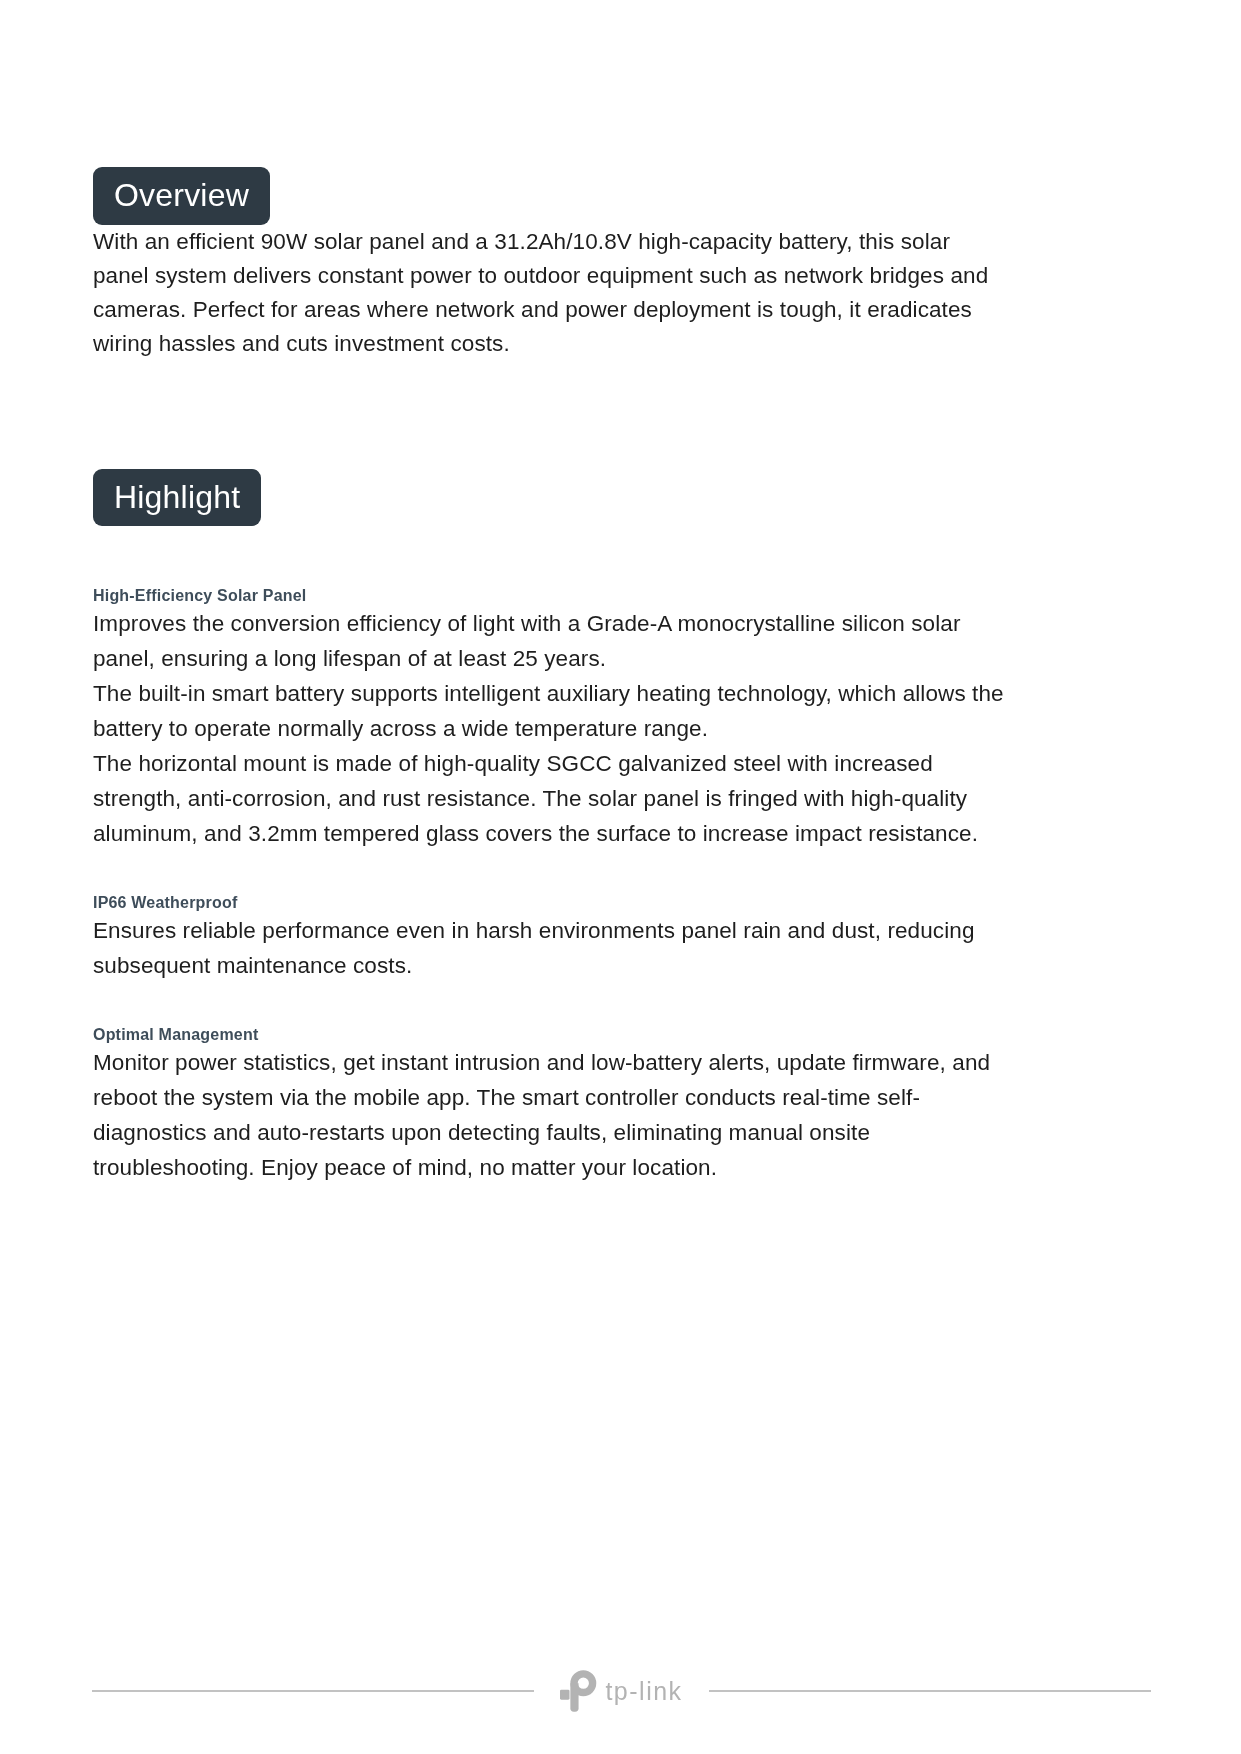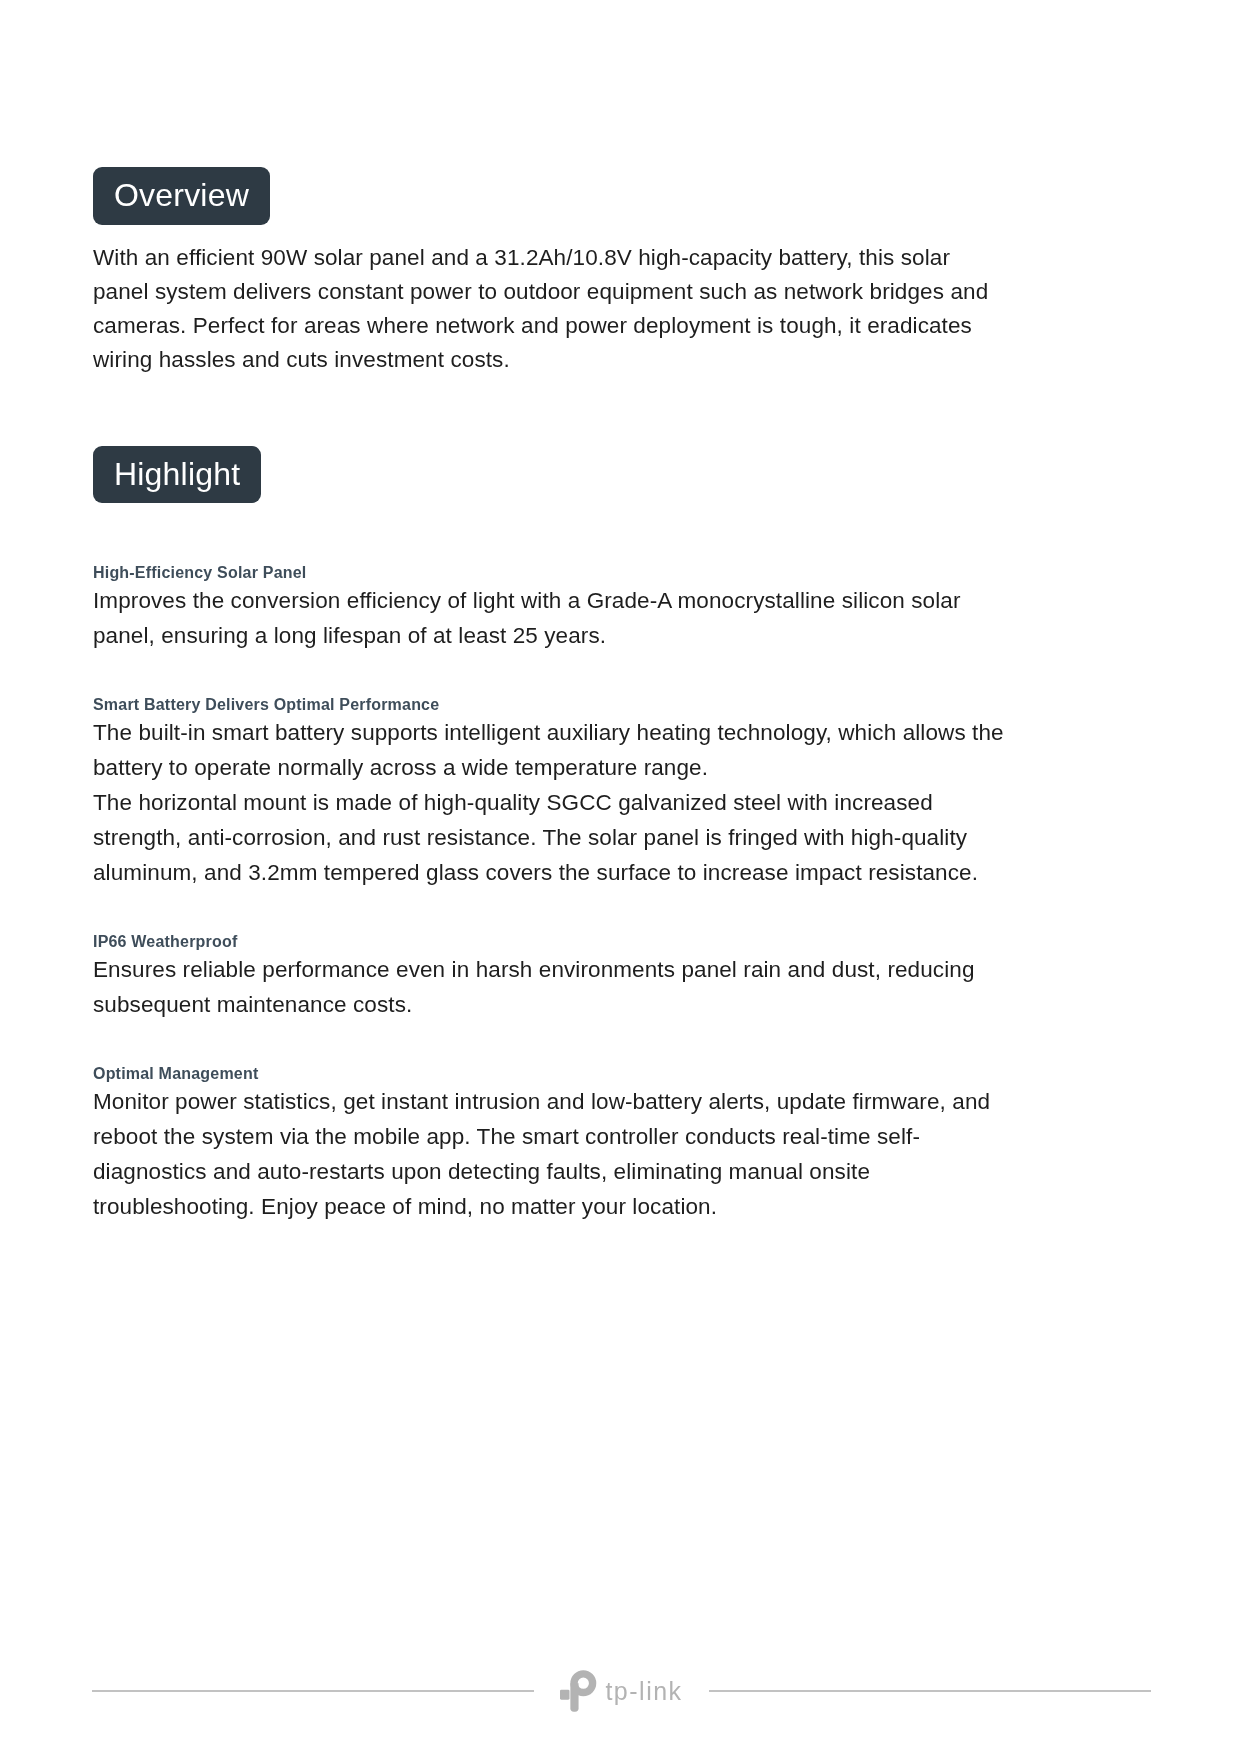--- a/index.html
+++ b/index.html
@@ -27,23 +27,22 @@
     color: #ffffff;
     font-size: 32px;
     font-weight: 500;
     line-height: 1.3;
     padding: 8px 21px;
     border-radius: 9px;
     letter-spacing: 0.2px;
     text-align: right;
   }
   .badge-overview { margin-top: 167px; }
-  .badge-highlight { margin-top: 69px; }
+  .badge-highlight { margin-top: 108px; }
   .intro-para {
-    margin-top: 16px;
     font-size: 22.5px;
     line-height: 34px;
     color: #1e1e1e;
     letter-spacing: 0.1px;
   }
   .item-title {
     margin-top: 42px;
     font-size: 16px;
     font-weight: 700;
     color: #3e4d5a;
@@ -95,21 +94,20 @@
     <div class="intro-para">With an efficient 90W solar panel and a 31.2Ah/10.8V high-capacity battery, this solar panel system delivers constant power to outdoor equipment such as network bridges and cameras. Perfect for areas where network and power deployment is tough, it eradicates wiring hassles and cuts investment costs.</div>
 
     <div class="section-badge badge-highlight">Highlight</div>
 
     <div>
       <div class="item-title first">High-Efficiency Solar Panel</div>
       <div class="item-body">Improves the conversion efficiency of light with a Grade-A monocrystalline silicon solar panel, ensuring a long lifespan of at least 25 years.</div>
     </div>
 
     <div>
-      <div class="item-title">Smart Battery Delivers Optimal Performance</div>
       <div class="item-body">The built-in smart battery supports intelligent auxiliary heating technology, which allows the battery to operate normally across a wide temperature range.</div>
     </div>
 
     <div>
       <div class="item-body">The horizontal mount is made of high-quality SGCC galvanized steel with increased strength, anti-corrosion, and rust resistance. The solar panel is fringed with high-quality aluminum, and 3.2mm tempered glass covers the surface to increase impact resistance.</div>
     </div>
 
     <div>
       <div class="item-title">IP66 Weatherproof</div>
       <div class="item-body">Ensures reliable performance even in harsh environments panel rain and dust, reducing subsequent maintenance costs.</div>

